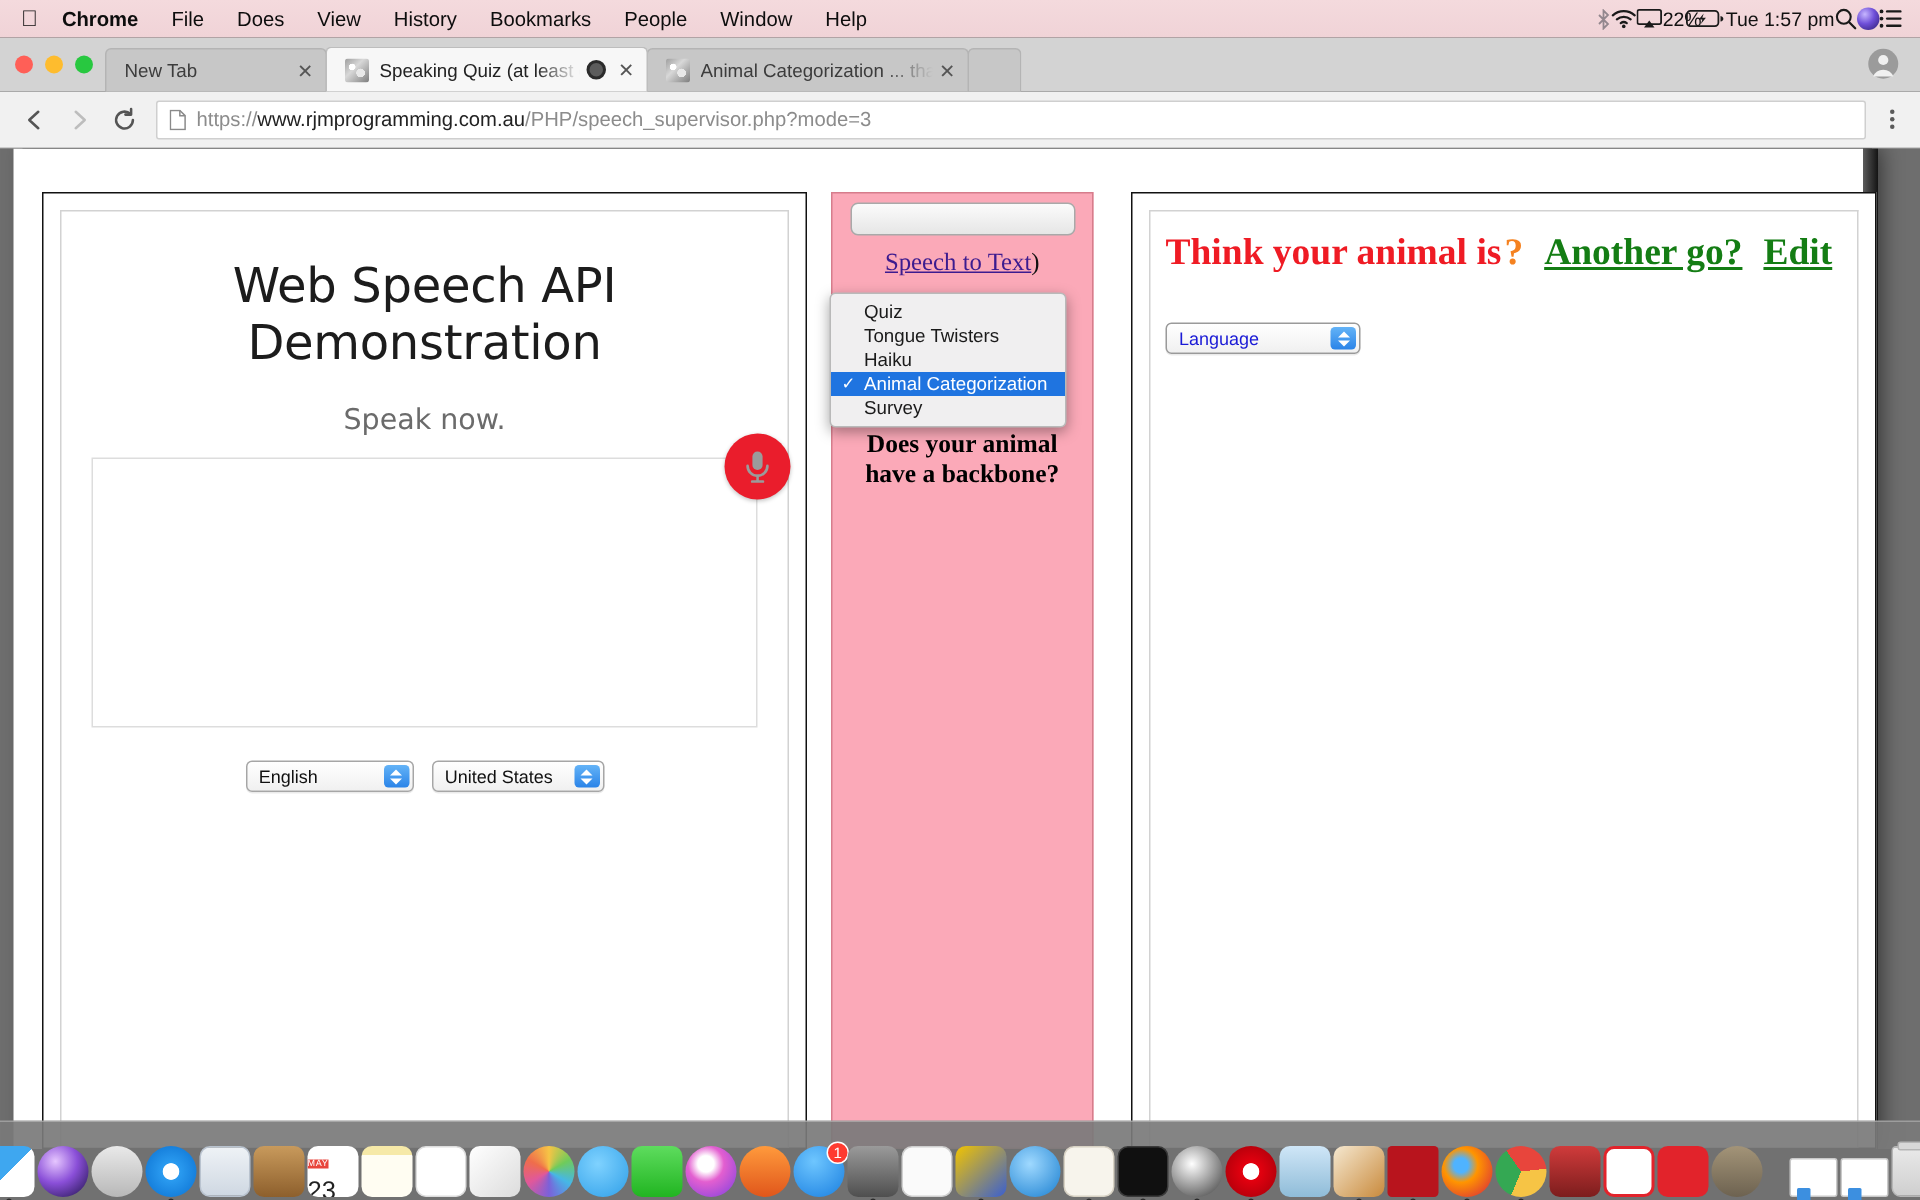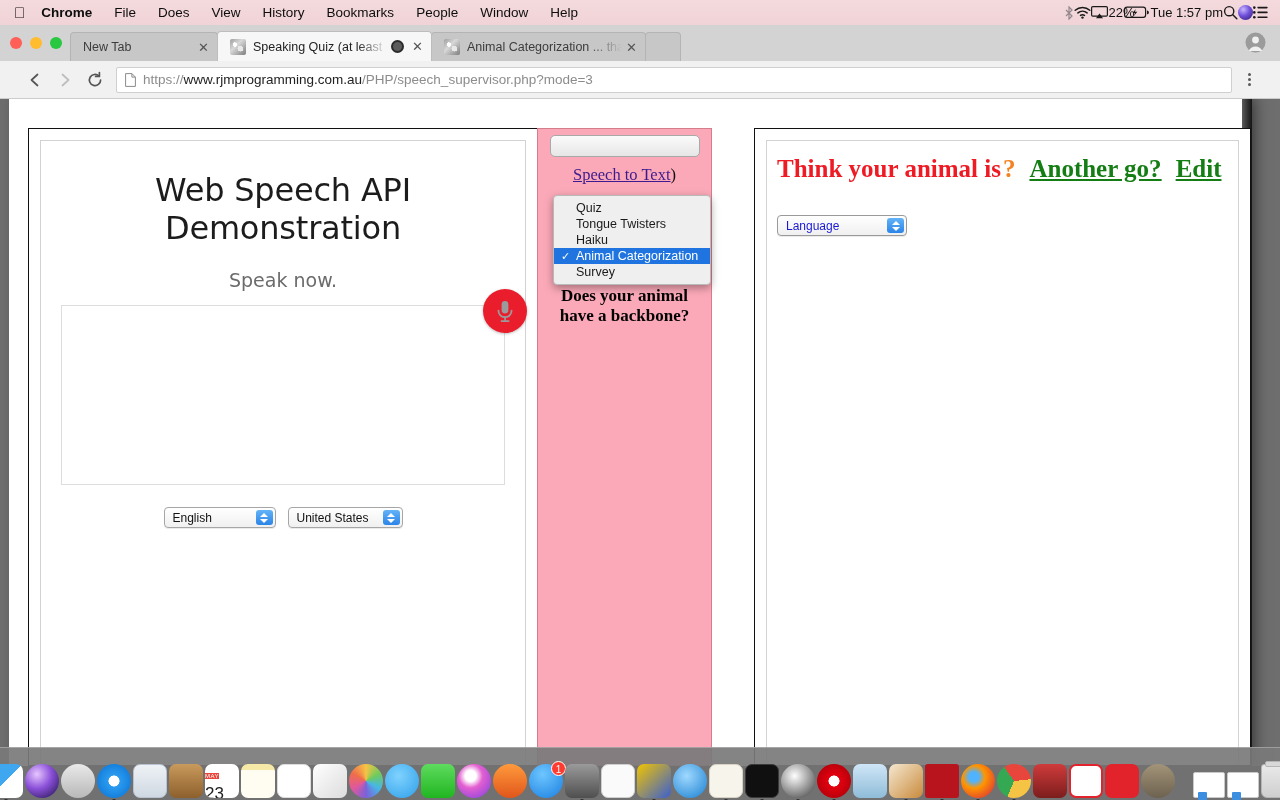--- a/index.html
+++ b/index.html
@@ -67,21 +67,21 @@
   .tab .rec { width: 13px; height: 13px; border-radius: 50%; border: 2px solid #2b2b2b; background: #5c5c5c;
     margin: 0 4px; flex: 0 0 13px; }
   .tab .x { font-size: 13px; color: #555; margin-left: 4px; flex: 0 0 11px; line-height: 1; }
   .tab.newtab-slot { min-width: 36px; max-width: 36px; background: #c7c7c7; }
   .profile-btn { position: absolute; right: 14px; top: 7px; width: 21px; height: 21px; }
   .profile-btn svg { display: block; }
 
   .toolbar {
     width: 100%; height: 38px; background: #f1f1f1;
     border-bottom: 1px solid #ccc;
-    display: flex; align-items: center; padding: 0 20px;
+    display: flex; align-items: center; padding: 0 8px;
   }
   .navbtn { width: 30px; height: 30px; display: flex; align-items: center; justify-content: center; }
   .navbtn svg { display: block; }
   .omnibox {
     flex: 1 1 auto; height: 26px; background: #fff; border: 1px solid #cfcfcf; border-radius: 2px;
     display: flex; align-items: center; padding: 0 8px; margin: 0 6px; font-size: 13.5px;
   }
   .omnibox .pgicon { margin-right: 7px; display: flex; }
   .omnibox .u-scheme { color: #8c8c8c; }
   .omnibox .u-host { color: #222; }
@@ -96,21 +96,21 @@
     background: #fff;
     box-shadow: 6px 0 0 0 #1e1e1e, 10px 0 14px 2px rgba(0,0,0,.55);
   }
   .frame-bevel { position:absolute; left:1233px; top:0; width:10px; height:667px;
     background: linear-gradient(90deg,#5c5c5c 0%, #3a3a3a 45%, #141414 100%); }
   .page-inner { position: absolute; left: 19px; top: 29px; right: 9px; bottom: 0; background:#fff; }
 
   
   .col { position: absolute; top: 0; background: #fff; }
   .col-left  { left: 0px;   width: 510px;  height: 638px; border: 1px solid #111; }
-  .col-mid   { left: 509px; width: 175px;  height: 638px; background: #fba9b8; border: 1px solid #d67d8c; }
+  .col-mid   { left: 526px; width: 175px;  height: 638px; background: #fba9b8; border: 1px solid #d67d8c; }
   .col-right { left: 726px; width: 497px;  height: 638px; border: 1px solid #111; }
 
   .inner-card { position: absolute; left: 11px; top: 11px; right: 11px; bottom: 0;
     border: 1px solid #d2d2d2; border-bottom: none; background: #fff; }
 
   
   .ws-title { text-align: center; font-size: 32px; font-weight: 400; color: #1c1c1c;
     margin-top: 30px; letter-spacing: -0.2px; font-family: "DejaVu Sans", sans-serif; }
   .ws-status { text-align: center; font-size: 19px; color: #6b6b6b; margin-top: 22px;
     font-family: "DejaVu Sans", sans-serif; }

